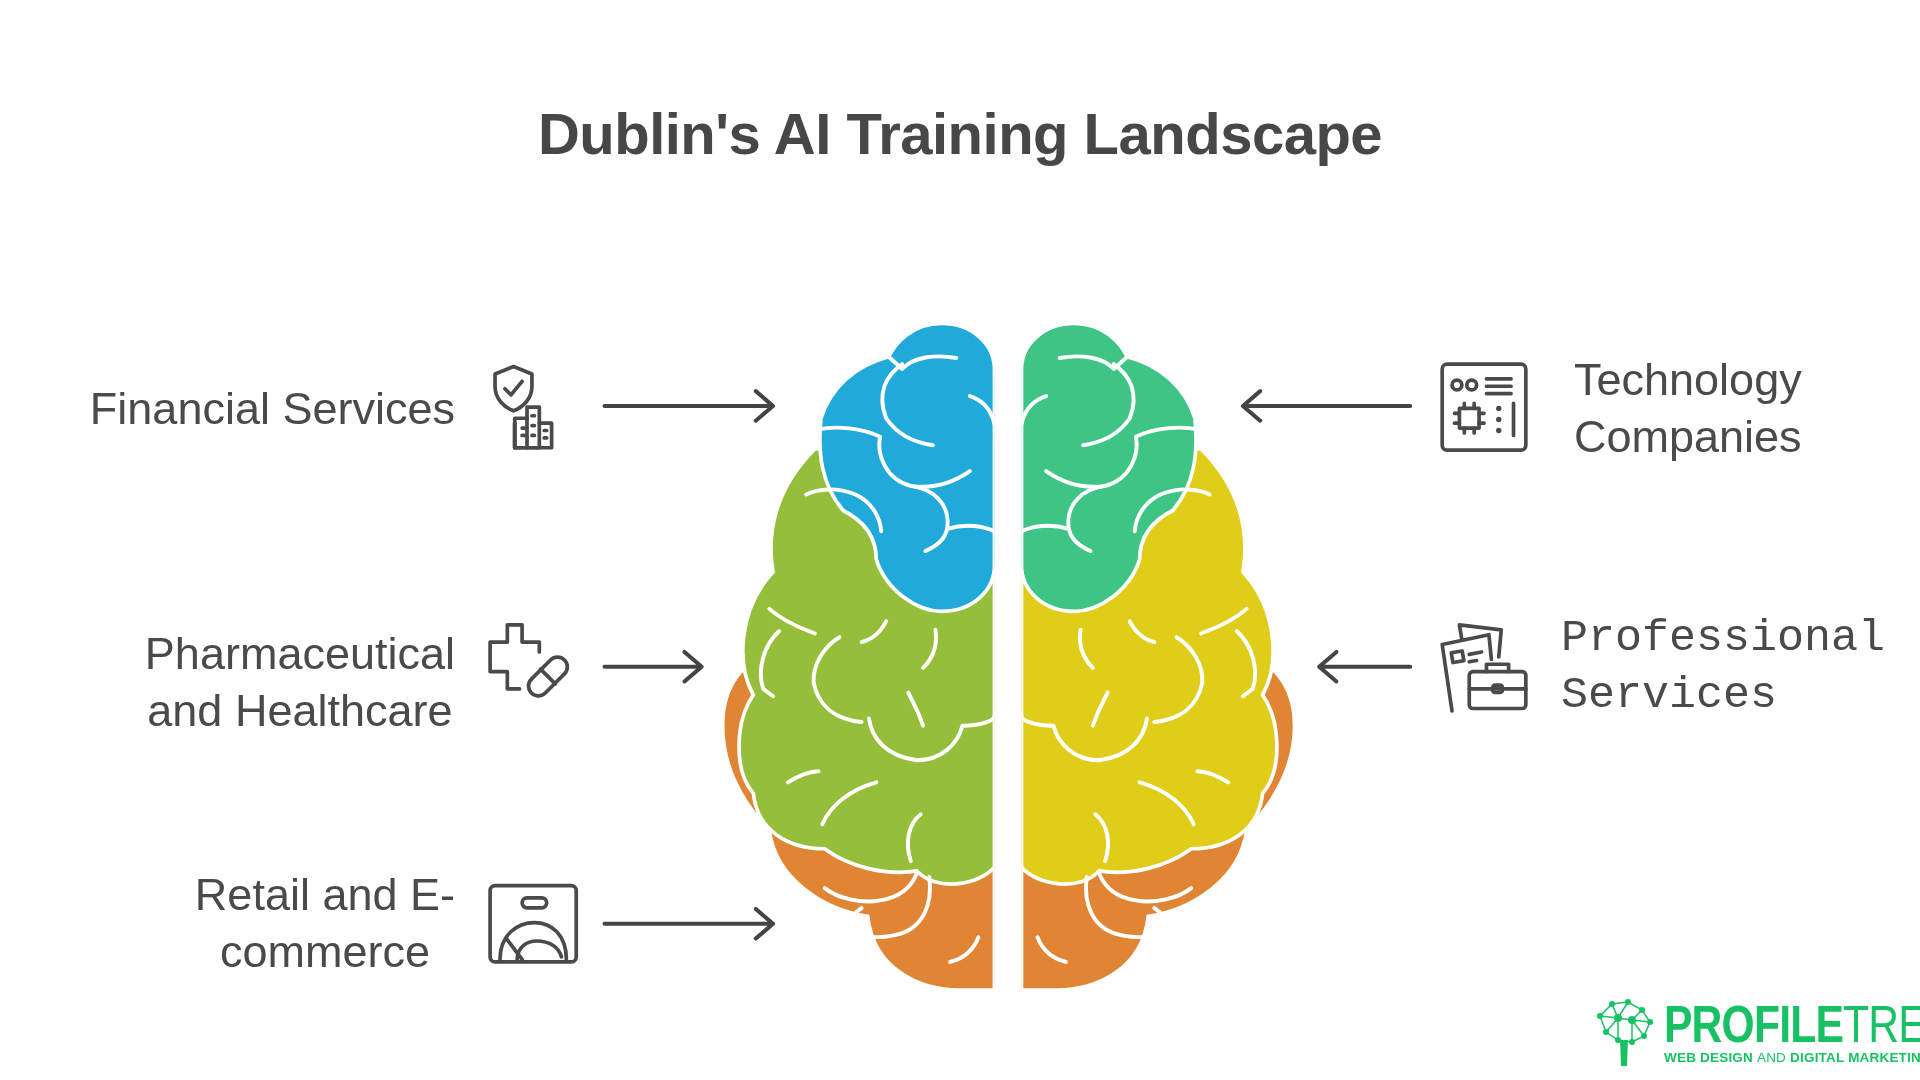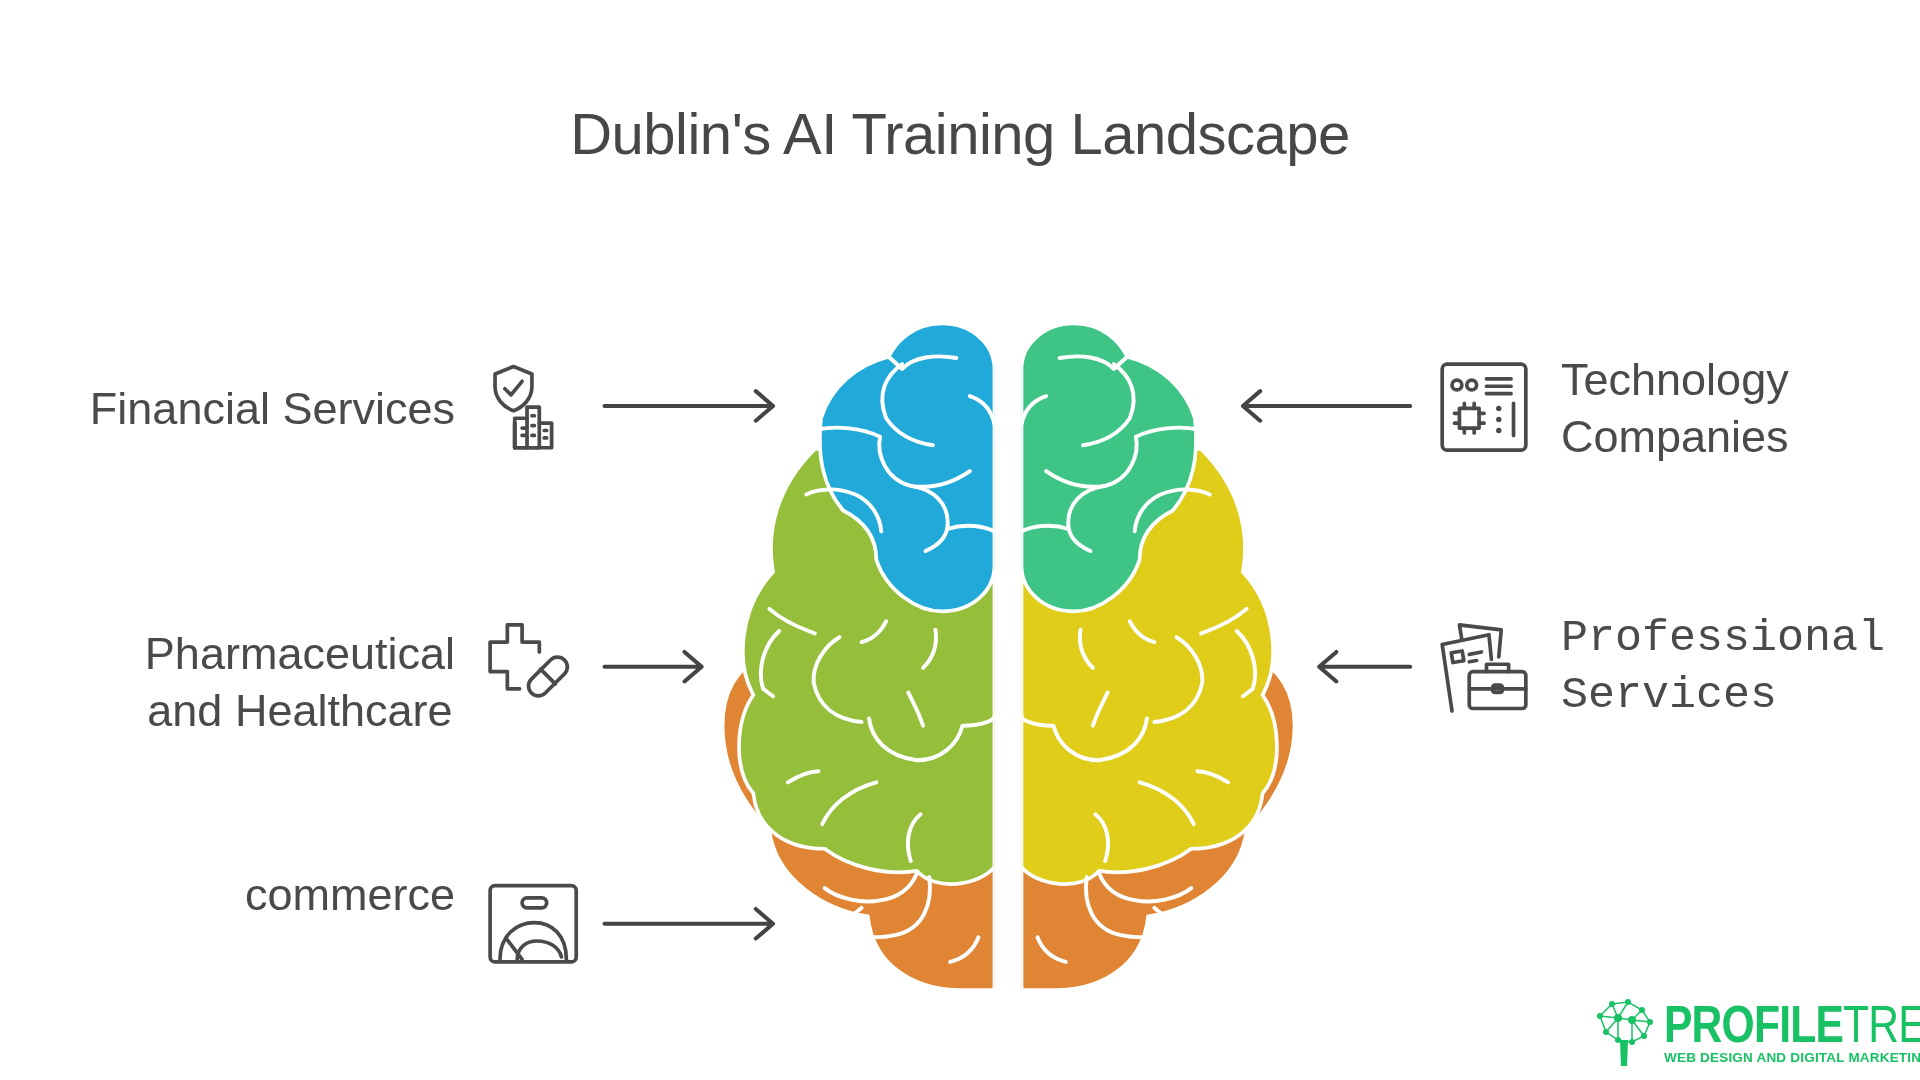--- a/index.html
+++ b/index.html
@@ -1,51 +1,52 @@
 <!DOCTYPE html>
 <html><head>
 <meta charset="utf-8">
 <style>
   html, body { margin: 0; padding: 0; background: #ffffff; }
   body { width: 1920px; height: 1080px; position: relative; overflow: hidden;
          font-family: "Liberation Sans", "DejaVu Sans", sans-serif; color: #484848; }
   #stage { position: absolute; left: 0; top: 0; width: 1920px; height: 1080px; }
   .title { position: absolute; left: 0; width: 1920px; top: 100px; text-align: center;
-           font-size: 58px; font-weight: normal; color: #474747; letter-spacing: -0.5px; }
+           font-size: 58px; font-weight: bold; color: #474747; letter-spacing: -0.5px; }
   .label { position: absolute; font-size: 45px; line-height: 57px; color: #4a4a4a; }
   .label.left { text-align: center; right: 1465px; }
   .label.right { text-align: left; left: 1561px; }
   .label span { display: block; white-space: nowrap; }
   .logo { position: absolute; left: 1592px; top: 996px; width: 320px; height: 70px; }
   .logo-word { position: absolute; left: 72px; top: 0px; font-size: 52px; font-weight: bold;
                color: #19c165; letter-spacing: -1px; line-height: 56px; transform: scaleX(0.82); transform-origin: left top; white-space: nowrap; }
   .logo-word .thin { font-weight: normal; }
   .logo-sub { position: absolute; left: 72px; top: 54px; font-size: 13.5px; font-weight: bold;
               color: #19c165; white-space: nowrap; letter-spacing: 0.2px; }
-  .logo-sub .thin { font-weight: bold; }
+  .logo-sub .thin { font-weight: normal; }
 </style>
 </head>
 <body>
 
 <div id="stage">
 
   <div class="title">Dublin's AI Training Landscape</div>
 
   <div class="label left" style="top:380px;">
     <span>Financial Services</span>
   </div>
   <div class="label left" style="top:610px;margin-top:15px;">
     <span>Pharmaceutical</span>
     <span>and Healthcare</span>
   </div>
   <div class="label left" style="top:866px;">
+    <span>Retail and E-</span>
     <span>commerce</span>
   </div>
 
-  <div class="label right" style="top:351px;">
+  <div class="label right" style="top:351px;margin-left:13px;">
     <span>Technology</span>
     <span>Companies</span>
   </div>
   <div class="label right" style="top:610px;font-family:Liberation Mono, monospace;">
     <span>Professional</span>
     <span>Services</span>
   </div>
 
   <svg width="1920" height="1080" viewBox="0 0 1560 878" style="position:absolute;left:0;top:0;">
     <defs>

